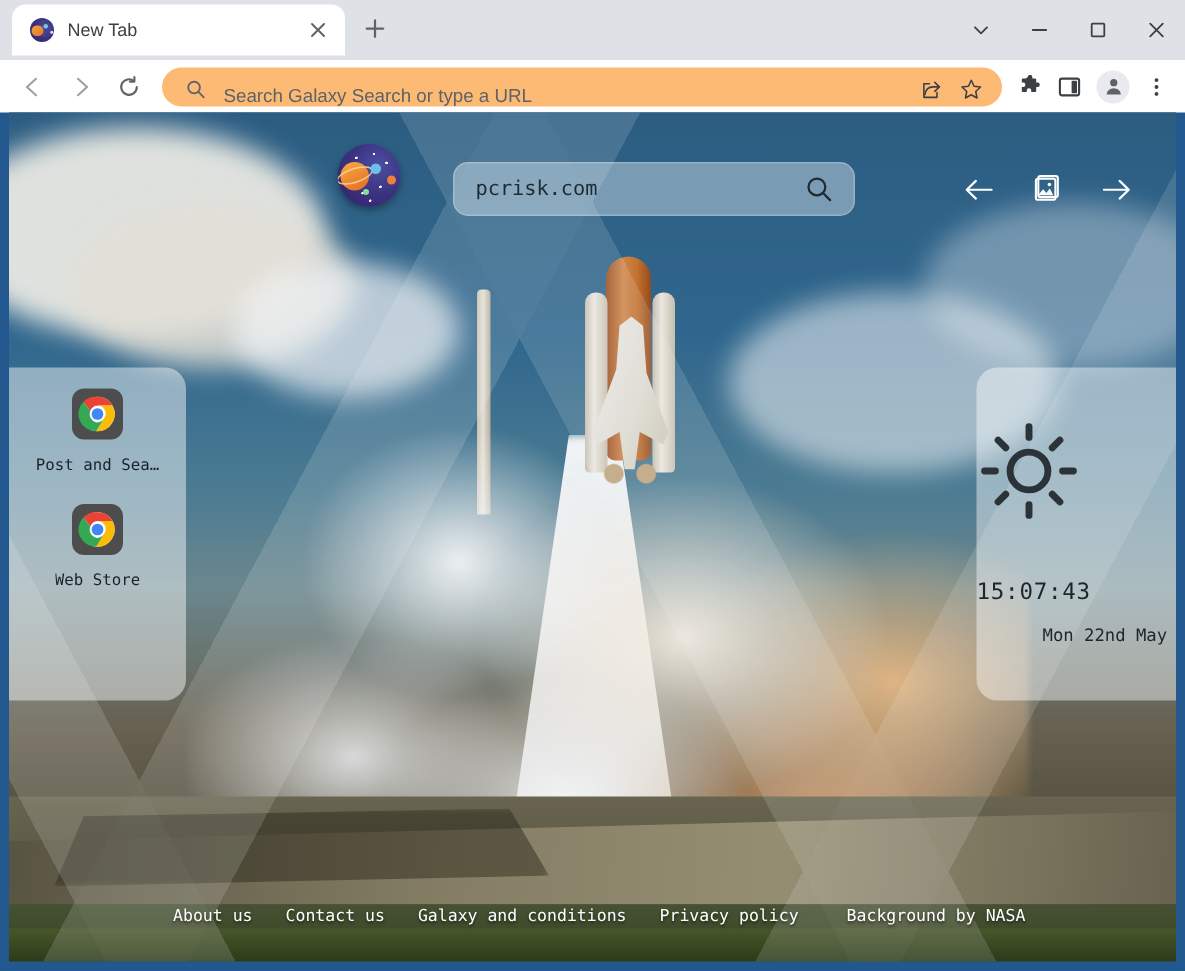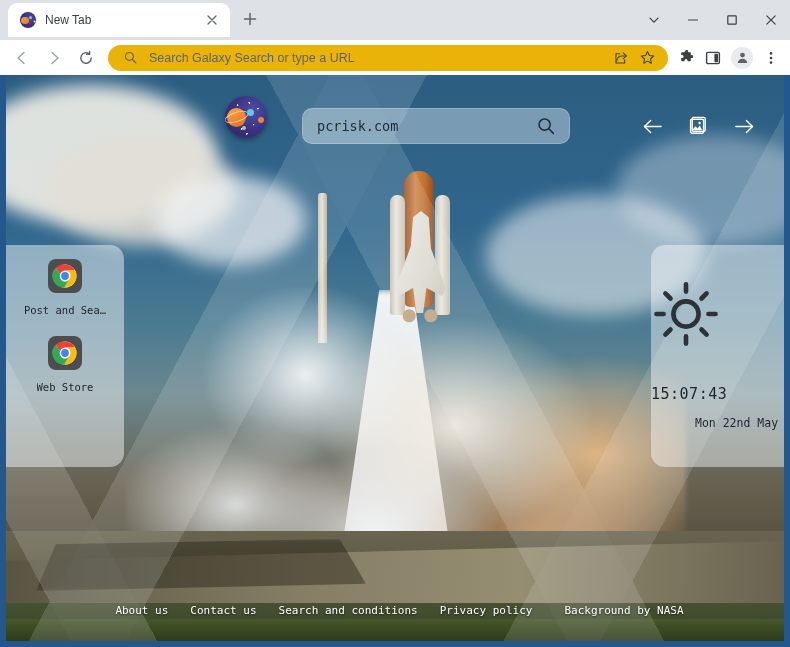--- a/index.html
+++ b/index.html
@@ -89,22 +89,22 @@
     display: flex; align-items: center;
     padding: 0 6px 0 8px; gap: 0;
   }
   .nav-btn {
     width: 28px; height: 28px; margin-right: 4px;
     display: flex; align-items: center; justify-content: center;
     flex: 0 0 auto;
   }
   #omnibox {
     flex: 1 1 auto; height: 26px; margin: 0 6px 0 4px;
-    background: #eab308; border-radius: 13px;
-    display: flex; align-items: center; gap: 8px;
+    background: #fdba74; border-radius: 13px;
+    display: flex; align-items: flex-end; gap: 8px;
     padding: 0 10px 0 11px;
   }
   #omnibox-placeholder { font-size: 12.5px; color: #5f6368; }
   #omnibox-actions { margin-left: auto; display: flex; align-items: center; gap: 4px; }
   .omni-ic { width: 22px; height: 22px; display: flex; align-items: center; justify-content: center; }
   .tb-ic {
     width: 26px; height: 28px;
     display: flex; align-items: center; justify-content: center;
     flex: 0 0 auto;
   }
@@ -590,19 +590,19 @@
           </g>
         </svg>
       </span>
       <span id="clock-time">15:07:43</span>
       <span id="clock-date">Mon 22nd May</span>
     </div>
 
     <div id="footer">
       <span class="footer-link">About us</span>
       <span class="footer-link">Contact us</span>
-      <span class="footer-link">Search and conditions</span>
+      <span class="footer-link">Galaxy and conditions</span>
       <span class="footer-link">Privacy policy</span>
       <span class="footer-link" id="footer-credit">Background by NASA</span>
     </div>
 
   </div>
 </div>
 
 </body></html>

